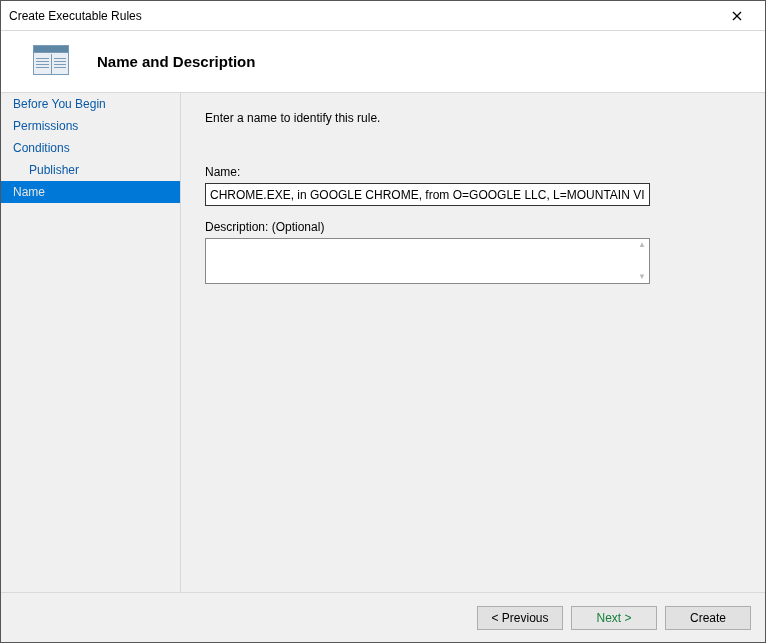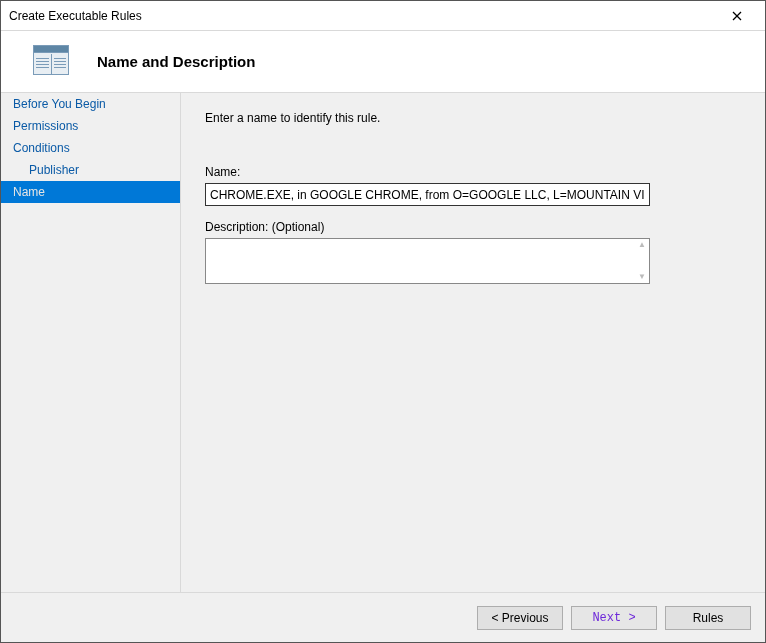--- a/index.html
+++ b/index.html
@@ -86,21 +86,21 @@
     height: 50px; border-top: 1px solid #d9d9d9; background: #f0f0f0;
     display: flex; align-items: center; justify-content: flex-end;
     gap: 8px; padding: 0 14px;
   }
   .btn {
     min-width: 86px; height: 24px; border: 1px solid #adadad; background: #e1e1e1;
     font-family: inherit; font-size: 12px; cursor: pointer;
     padding: 0 10px;
   }
   .btn.disabled {
-    color: #6d28d9; background: #e6e6e6; cursor: default; font-family: Liberation Mono, monospace;
+    color: #15803d; background: #e6e6e6; cursor: default;
   }
   .btn.highlight {
     outline: 3px solid #e02020; outline-offset: 0;
   }
 </style>
 </head>
 <body>
 
 <div class="window">
 
@@ -163,16 +163,16 @@
           <div class="scroll-hint scroll-down">▼</div>
         </div>
       </div>
     </div>
 
   </div>
 
   <div class="footer">
     <button class="btn">&lt; Previous</button>
     <button class="btn disabled" disabled="">Next &gt;</button>
-    <button class="btn">Rules</button>
+    <button class="btn">Create</button>
   </div>
 
 </div>
 
 </body></html>

